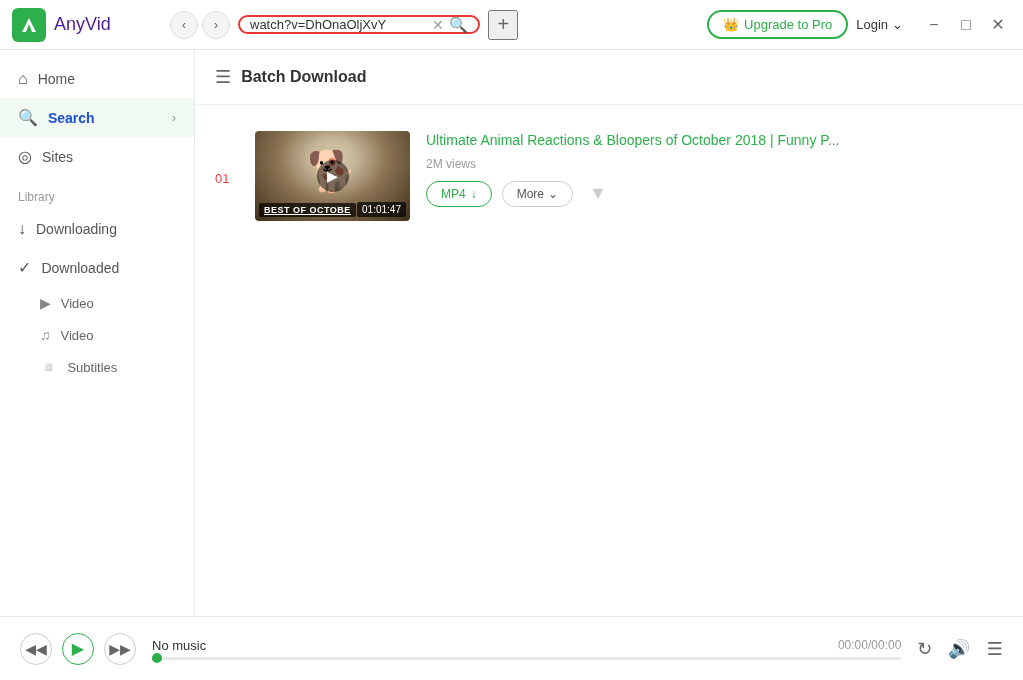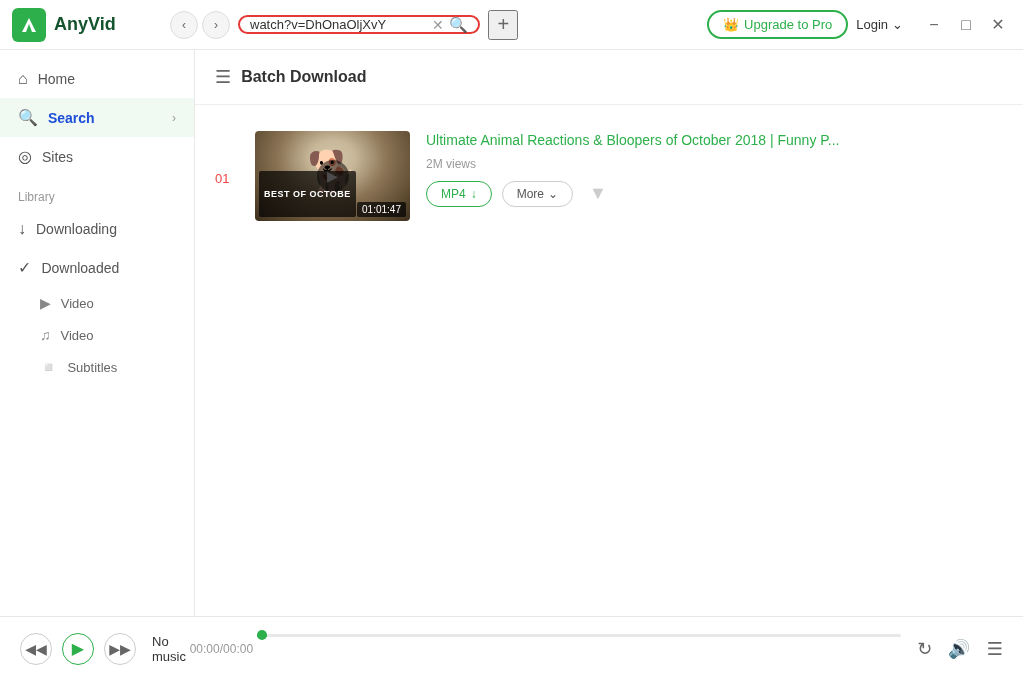--- a/index.html
+++ b/index.html
@@ -26,22 +26,22 @@
       height: 34px;
       background: #2db04b;
       border-radius: 6px;
       display: flex; align-items: center; justify-content: center;
       color: white;
       font-size: 16px;
       font-weight: bold;
     }
     .logo-text {
       font-size: 18px;
-      font-weight: 700;
-      color: #14532d;
+      font-weight: 400;
+      color: #4c1d95;
     }
     .nav-arrows {
       display: flex;
       gap: 4px;
     }
     .nav-btn {
       width: 28px;
       height: 28px;
       border-radius: 50%;
       border: 1px solid #ddd;
@@ -237,24 +237,25 @@
       color: white;
       font-size: 14px;
     }
     .thumb-label {
       position: absolute;
       bottom: 4px;
       left: 4px;
       background: rgba(0,0,0,0.7);
       color: white;
       font-size: 9px;
-      padding: 18px 5px;
+      padding: 2px 5px;
       border-radius: 2px;
       font-weight: 600;
       letter-spacing: 0.5px;
+      text-decoration: underline;
     }
     .thumb-duration {
       position: absolute;
       bottom: 4px;
       right: 4px;
       background: rgba(0,0,0,0.7);
       color: white;
       font-size: 10px;
       padding: 2px 5px;
       border-radius: 2px;
@@ -353,20 +354,21 @@
       font-size: 14px;
     }
     .player-btn.play-btn {
       border-color: #2db04b;
       color: #2db04b;
       font-size: 16px;
     }
     .player-info {
       flex: 1;
       display: flex;
+      flex-direction: column;
       gap: 4px;
     }
     .player-track-row {
       display: flex;
       justify-content: space-between;
       align-items: center;
     }
     .no-music-text {
       font-size: 13px;
       color: #333;

